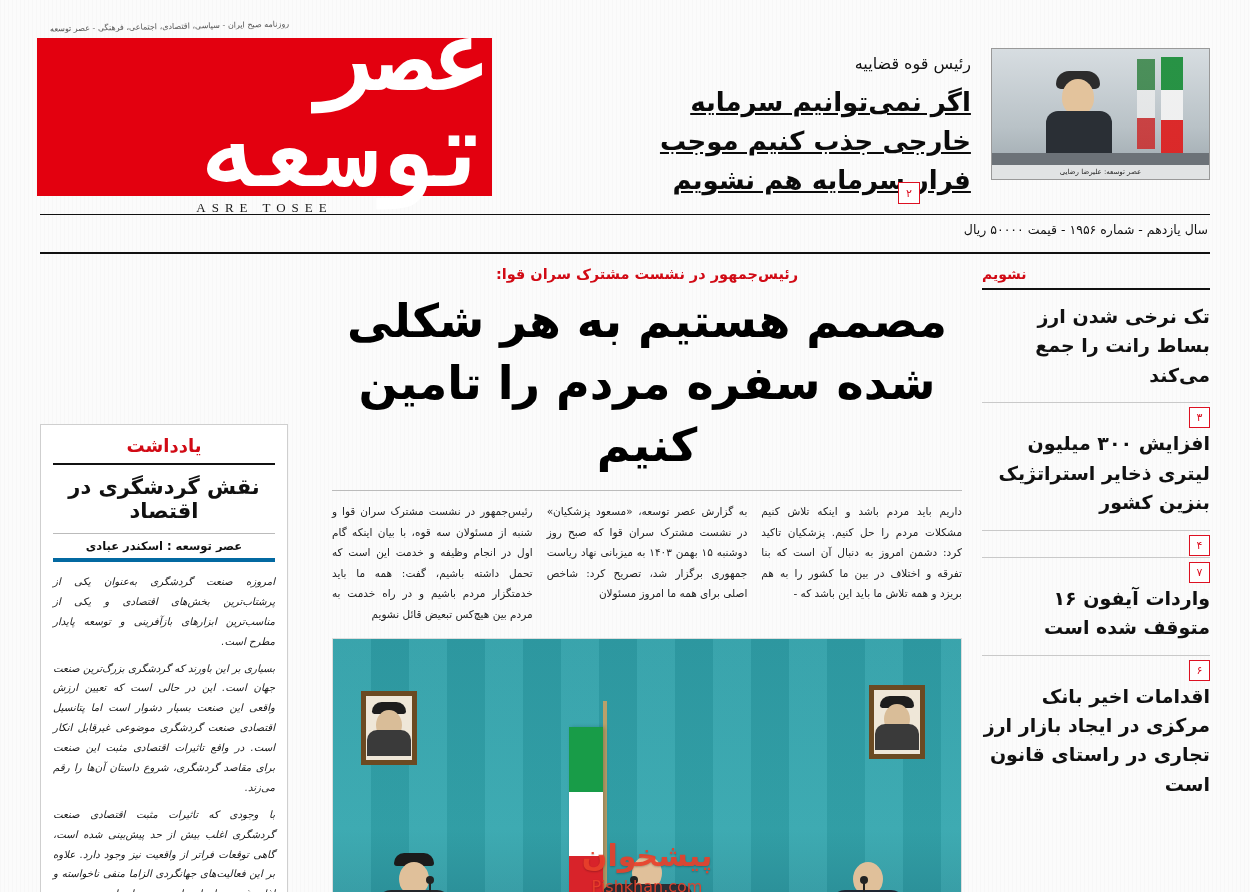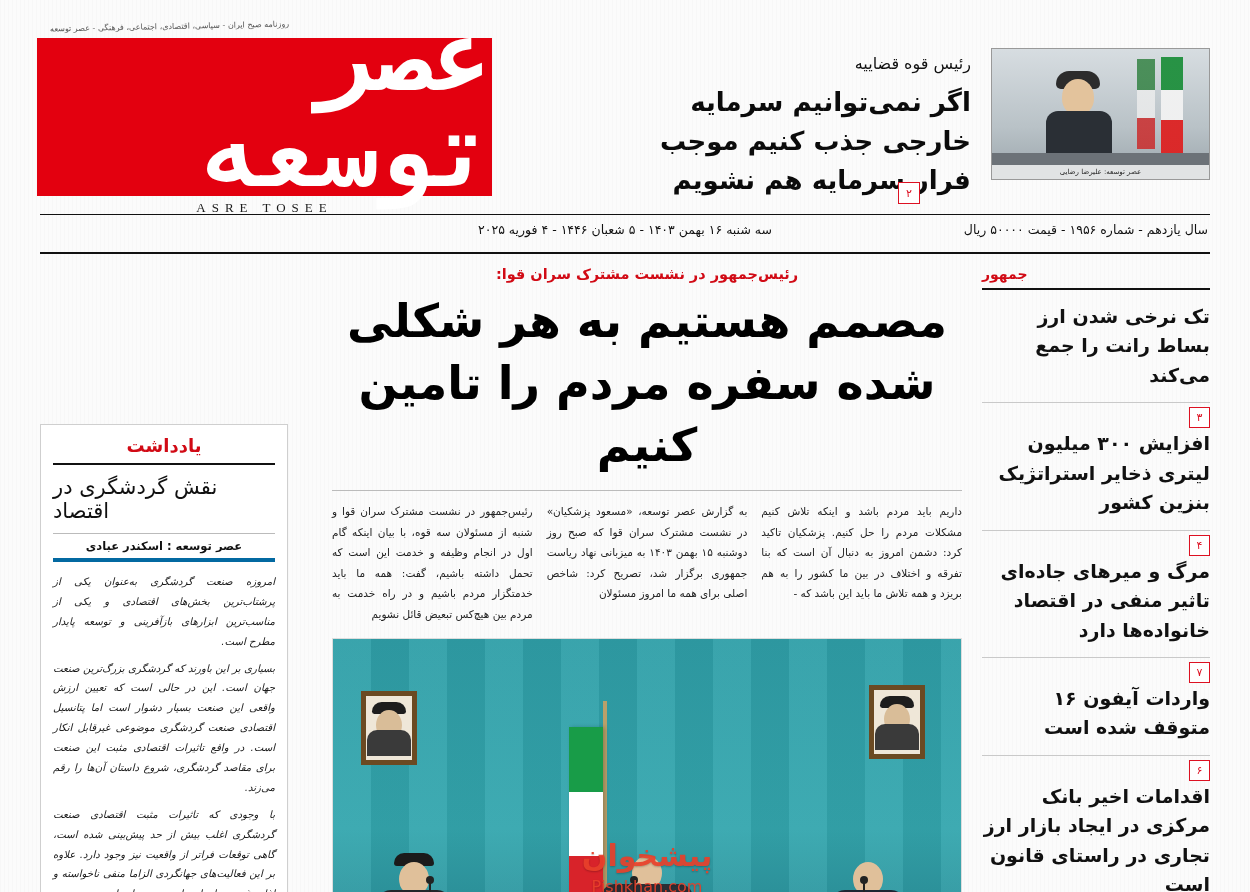--- a/index.html
+++ b/index.html
@@ -53,21 +53,21 @@
   }
 
   
   .teaser {
     position:absolute; right:40px; top:48px; width:560px; height:150px;
     display:flex; flex-direction:row-reverse; gap:20px; align-items:flex-start;
   }
   .teaser-text { width:340px; text-align:right; padding-top:6px; }
   .teaser-kicker { font-size:16px; color:#111; margin-bottom:10px; font-weight:normal; }
   .teaser-head {
-    font-size:26px; line-height:1.5; font-weight:bold; color:#0b0b0b;
+    font-size:26px; line-height:1.5; font-weight:bold; color:#0b0b0b;text-decoration:underline;
   }
   .teaser-photo {
     width:232px; height:132px; border:1px solid #999; position:relative;
     background:linear-gradient(180deg,#c8cfd4 0%, #aeb7bd 55%, #8e999f 100%);
     overflow:hidden;
   }
   .tp-wall { position:absolute; inset:0; background:linear-gradient(180deg,#d7dde1,#b9c2c7 60%, #9aa5ab); }
   .tp-flag { position:absolute; right:26px; top:8px; width:22px; height:96px;
      background:linear-gradient(180deg,#1f8f3d 0 34%, #f2f2f2 34% 66%, #d22 66% 100%); opacity:.95; }
   .tp-flag2 { position:absolute; right:54px; top:10px; width:18px; height:90px;
@@ -175,21 +175,21 @@
     position:absolute; left:50%; top:44%; transform:translate(-50%,0);
     text-align:center; color:#e8402a; opacity:.92; pointer-events:none;
   }
   .wm-fa { font-size:30px; font-weight:bold; text-shadow:0 1px 2px rgba(0,0,0,.25); }
   .wm-en { font-size:16px; margin-top:4px; text-shadow:0 1px 2px rgba(0,0,0,.25); }
 
   
   .note { position:absolute; left:40px; top:424px; width:248px; background:#fff; border:1px solid #cfcfcf; padding:10px 12px 14px; }
   .note-label { text-align:center; color:#d10a15; font-size:18px; font-weight:bold; }
   .note-rule { height:2px; background:#111; margin:7px 0 10px; }
-  .note-title { text-align:left; font-size:21px; font-weight:normal; margin-bottom:10px; color:#111; }
+  .note-title { text-align:center; font-size:21px; font-weight:bold; margin-bottom:10px; color:#111; }
   .note-byline { text-align:center; font-size:11.5px; font-weight:bold; border-top:1px solid #bbb; border-bottom:4px solid #0369a1; padding:5px 0; margin-bottom:10px; }
   .note-body p { font-size:10.2px; line-height:1.95; text-align:justify; margin:0 0 7px; color:#1a1a1a;font-style:italic; }
 </style>
 </head>
 <body>
 
 <div class="page">
 
   <div class="masthead">
 
@@ -215,42 +215,40 @@
           <div class="tp-body"></div>
         </div>
         <div class="tp-desk"></div>
         <div class="tp-caption">عصر توسعه: علیرضا رضایی</div>
       </div>
     </div>
     <div class="teaser-page-badge">۲</div>
 
     <div class="inforule"></div>
     <div class="info-right">سال یازدهم - شماره ۱۹۵۶ - قیمت ۵۰۰۰۰ ریال</div>
-    <div class="info-center">سه شنبه ۱۶ بهمن ۱۴۰۳ - ۵ شعبان ۱۴۴۶ - ۴ فوریه ۲۰۲۵</div>
     <div class="inforule2"></div>
   </div>
 
   <div class="sidebar">
-    <div class="vitrin-head">جمهور</div>
+    <div class="vitrin-head">نشویم</div>
     <div class="vitrin-rule"></div>
 
     <div class="side-item">
       <div class="side-title">تک نرخی شدن ارز بساط رانت را جمع می‌کند</div>
       <div class="side-sep"></div>
       <div class="side-badge">۳</div>
     </div>
 
     <div class="side-item">
       <div class="side-title">افزایش ۳۰۰ میلیون لیتری ذخایر استراتژیک بنزین کشور</div>
       <div class="side-sep"></div>
       <div class="side-badge">۴</div>
     </div>
 
     <div class="side-item">
-      <div class="side-title">مرگ و میرهای جاده‌ای تاثیر منفی در اقتصاد خانواده‌ها دارد</div>
       <div class="side-sep"></div>
       <div class="side-badge">۷</div>
     </div>
 
     <div class="side-item">
       <div class="side-title">واردات آیفون ۱۶ متوقف شده است</div>
       <div class="side-sep"></div>
       <div class="side-badge">۶</div>
     </div>
 

